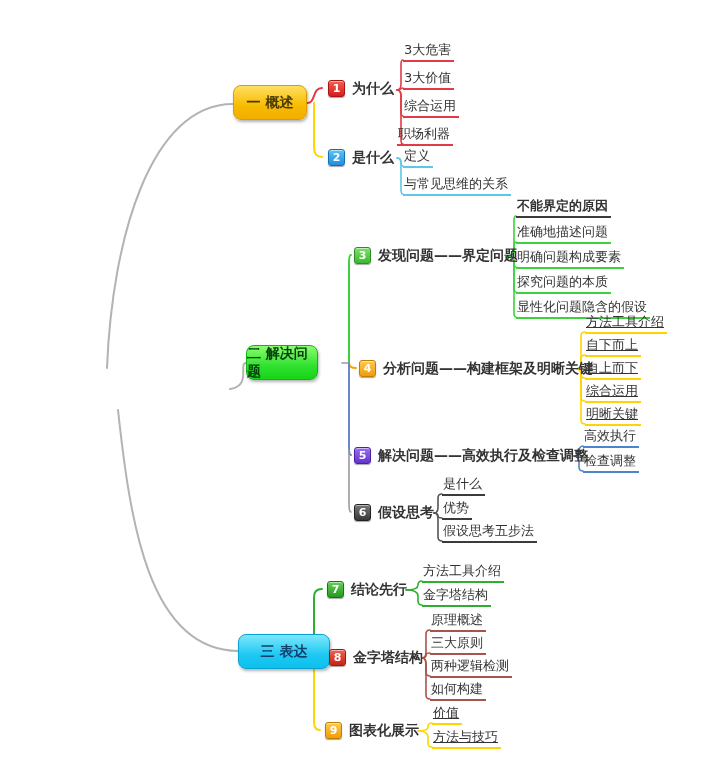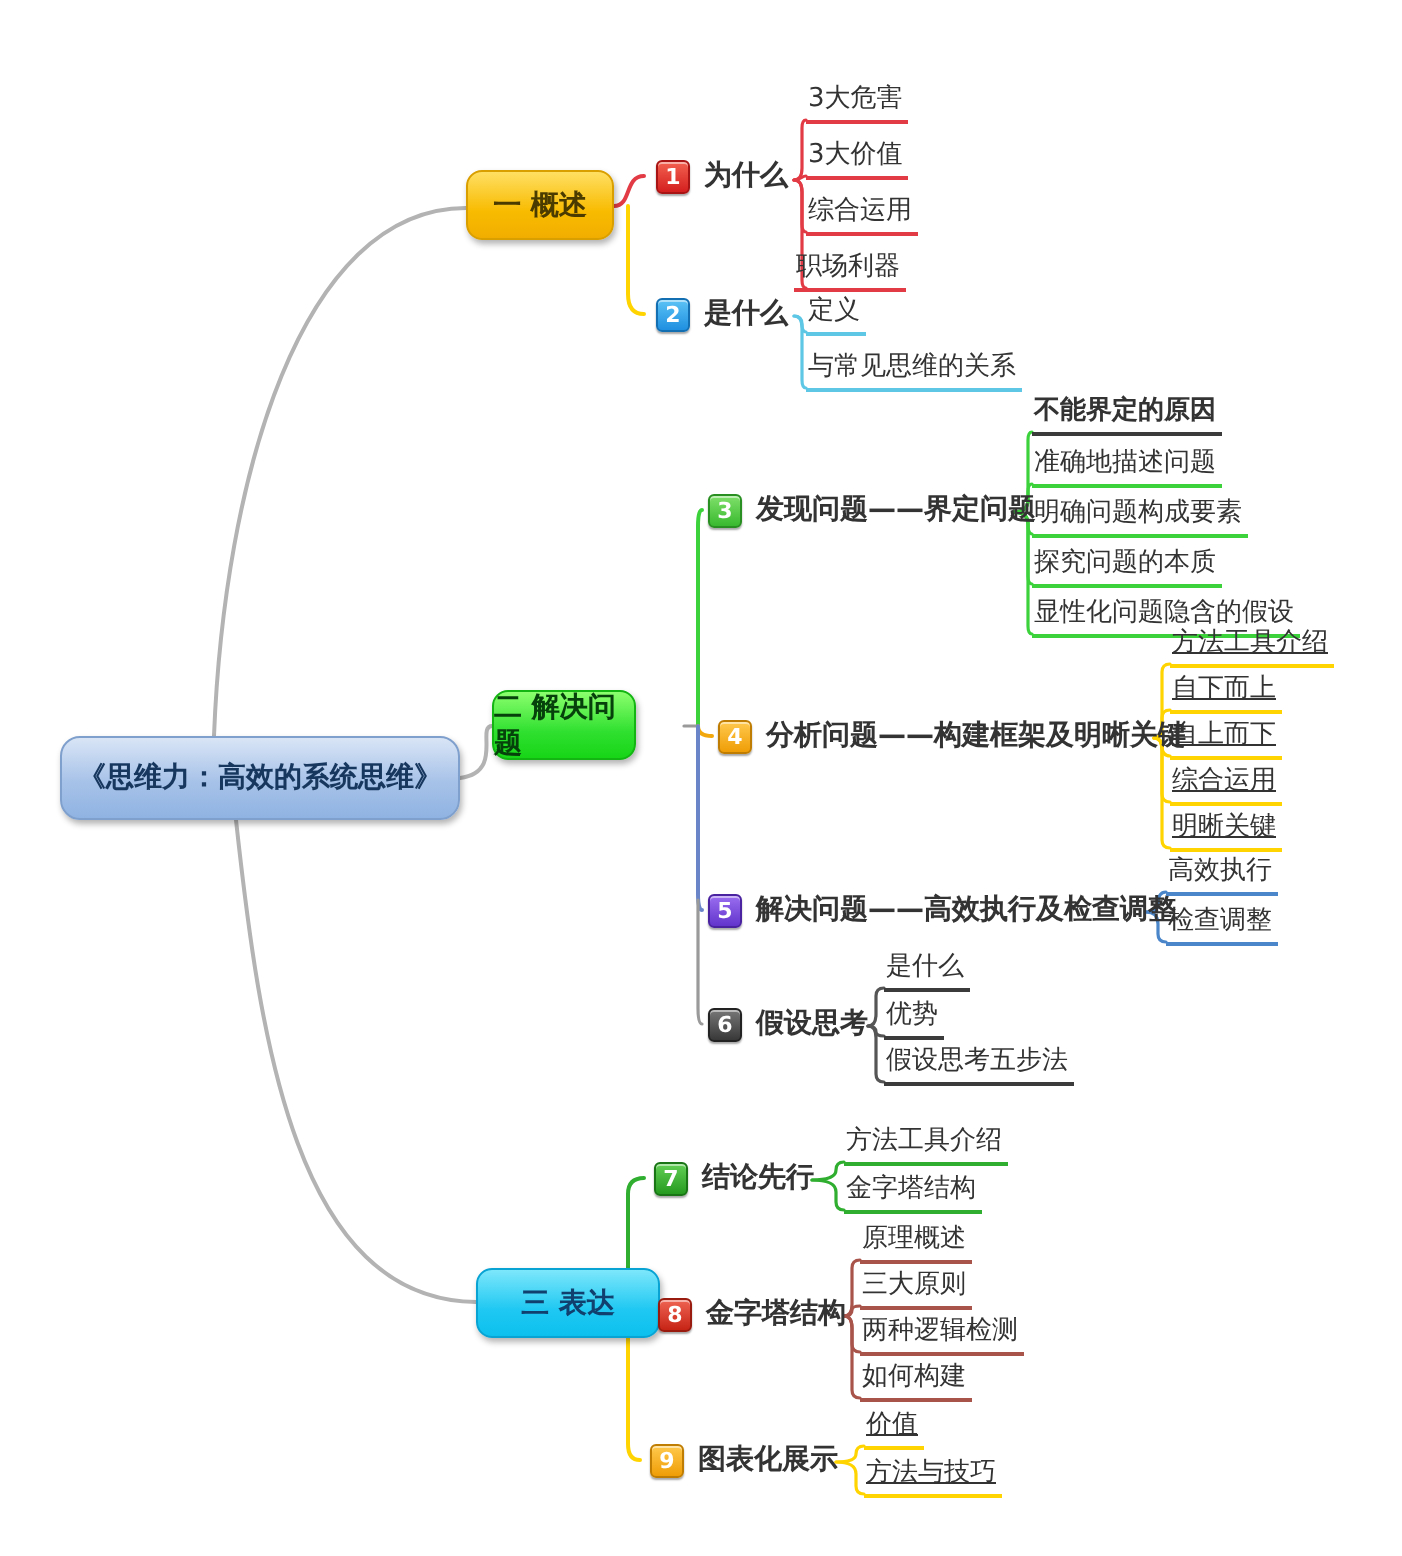--- a/index.html
+++ b/index.html
@@ -117,21 +117,20 @@
 
     <path class="ln lf c-maroon" d="M 422,658 Q 426,658 426,652 L 426,634 Q 426,630 430,630"></path>
     <path class="ln lf c-maroon" d="M 422,658 Q 426,658 426,655 Q 426,653 430,653"></path>
     <path class="ln lf c-maroon" d="M 422,658 Q 426,658 426,664 L 426,672 Q 426,676 430,676"></path>
     <path class="ln lf c-maroon" d="M 422,658 Q 426,658 426,664 L 426,695 Q 426,699 430,699"></path>
 
     <path class="ln lf c-gold" d="M 418,731 Q 428,731 428,727 Q 428,723 432,723"></path>
     <path class="ln lf c-gold" d="M 418,731 Q 428,731 428,737 L 428,743 Q 428,747 432,747"></path>
   </svg>
 
-  <div class="node central" style="left:30px;top:368px;">《思维力：高效的系统思维》</div>
 
   <div class="node branch b-yellow" style="left:233px;top:85px;width:74px;">一 概述</div>
   <div class="node branch b-green" style="left:246px;top:345px;width:72px;">二 解决问题</div>
   <div class="node branch b-cyan" style="left:238px;top:634px;width:92px;">三 表达</div>
 
   <div class="row" style="left:328px;top:80px;">
     <span class="badge bg1">1</span>
     <span class="ilabel">为什么</span>
   </div>
   <div class="row" style="left:328px;top:149px;">

